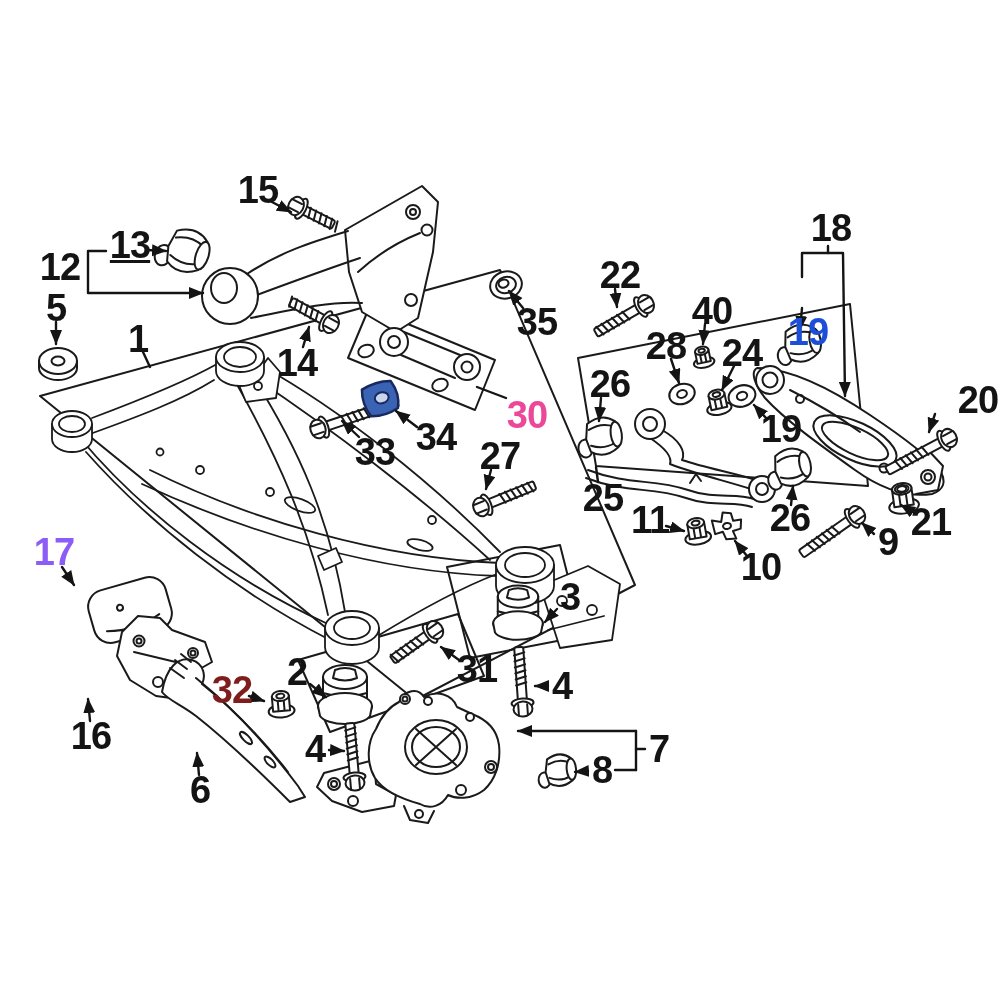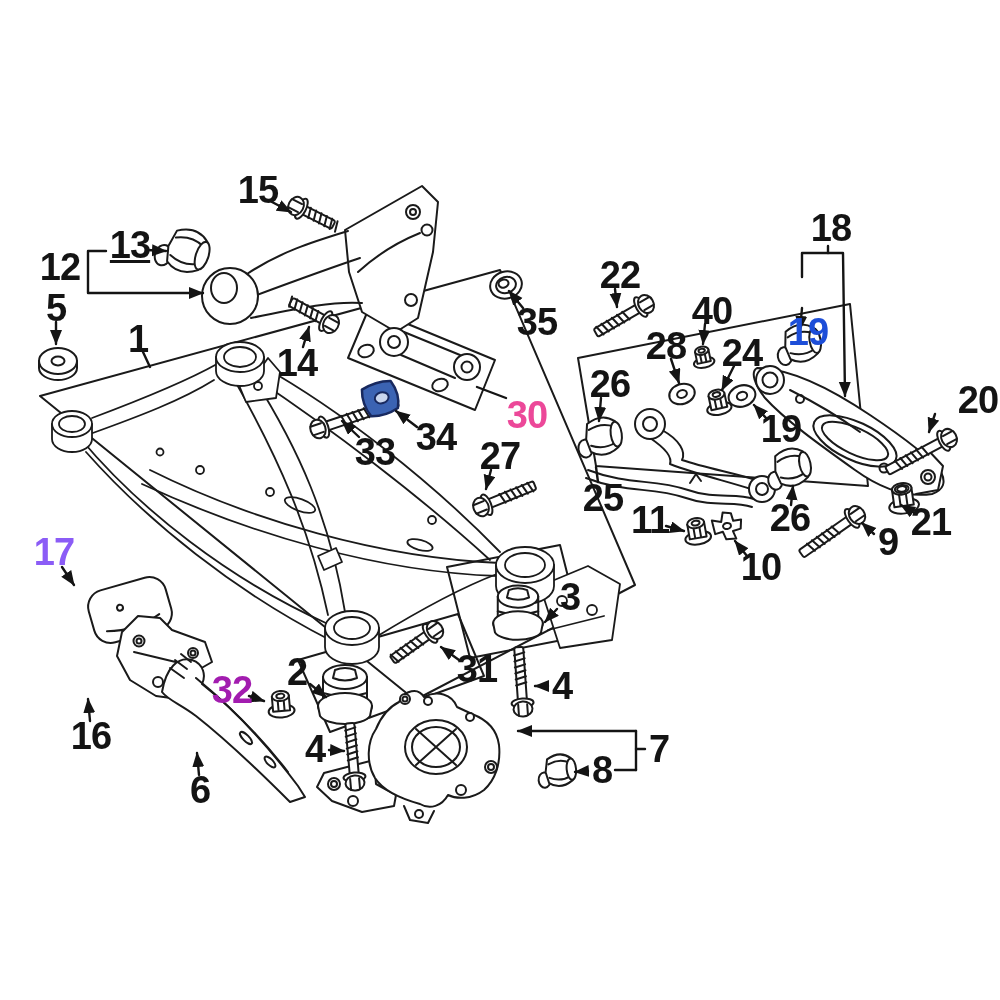--- a/index.html
+++ b/index.html
@@ -392,21 +392,21 @@
       <div class="lbl" style="left: 781px; top: 429px; color: rgb(20, 20, 20);">19</div>
       <div class="lbl" style="left: 603px; top: 498px; color: rgb(20, 20, 20);">25</div>
       <div class="lbl" style="left: 790px; top: 518px; color: rgb(20, 20, 20);">26</div>
       <div class="lbl" style="left: 931px; top: 522px; color: rgb(20, 20, 20);">21</div>
       <div class="lbl" style="left: 888px; top: 542px; color: rgb(20, 20, 20);">9</div>
       <div class="lbl" style="left: 650px; top: 520px; color: rgb(20, 20, 20);">11</div>
       <div class="lbl" style="left: 761px; top: 567px; color: rgb(20, 20, 20);">10</div>
       <div class="lbl" style="left: 54px; top: 552px; color: #8b5cf6;">17</div>
       <div class="lbl" style="left: 570px; top: 597px; color: rgb(20, 20, 20);">3</div>
       <div class="lbl" style="left: 91px; top: 736px; color: rgb(20, 20, 20);">16</div>
-      <div class="lbl" style="left: 232px; top: 690px; color: #a21caf;">32</div>
+      <div class="lbl" style="left: 232px; top: 690px; color: #7f1d1d;">32</div>
       <div class="lbl" style="left: 297px; top: 672px; color: rgb(20, 20, 20);">2</div>
       <div class="lbl" style="left: 477px; top: 669px; color: rgb(20, 20, 20);">31</div>
       <div class="lbl" style="left: 562px; top: 686px; color: rgb(20, 20, 20);">4</div>
       <div class="lbl" style="left: 315px; top: 749px; color: rgb(20, 20, 20);">4</div>
       <div class="lbl" style="left: 200px; top: 790px; color: rgb(20, 20, 20);">6</div>
       <div class="lbl" style="left: 659px; top: 749px; color: rgb(20, 20, 20);">7</div>
       <div class="lbl" style="left: 602px; top: 770px; color: rgb(20, 20, 20);">8</div>
     </div>
 </div>
 

